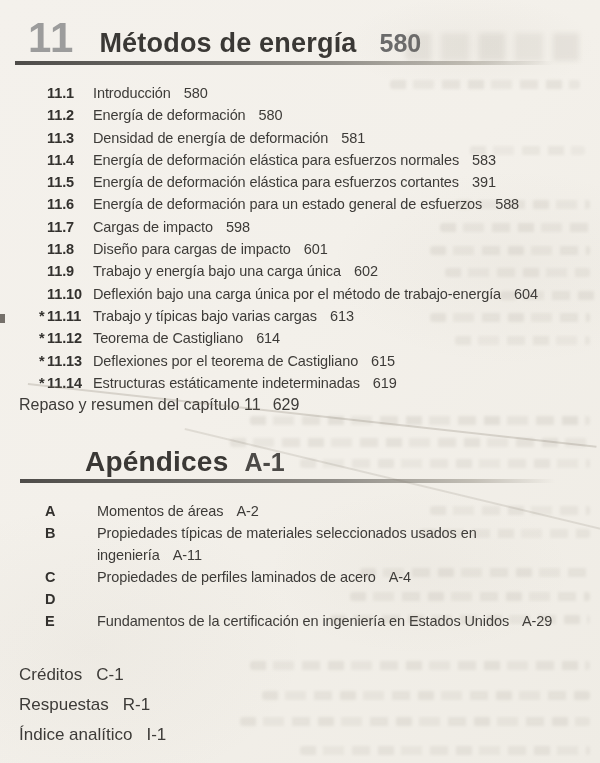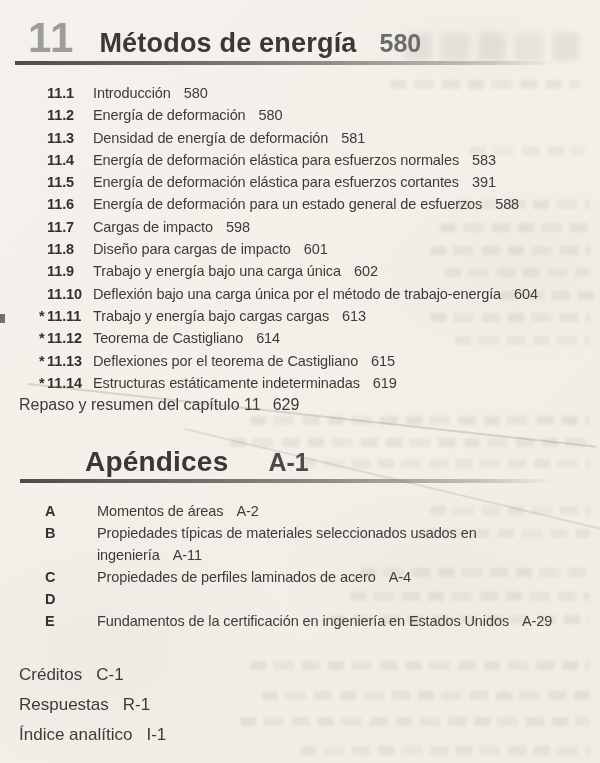--- a/index.html
+++ b/index.html
@@ -39,21 +39,21 @@
   .txt{flex:1 1 auto;padding-right:10px;}
   .pg{margin-left:13px;white-space:nowrap;}
 
   
   .review{position:absolute;left:19px;top:394px;font-size:16px;line-height:22px;}
   .review .pg{margin-left:12px;}
 
   
   .apx-header{position:absolute;left:85px;top:446px;display:flex;align-items:baseline;}
   .apx-title{font-size:28px;font-weight:700;color:#3a3835;letter-spacing:.2px;}
-  .apx-page{margin-left:40px;font-size:25px;font-weight:700;color:#4c4a47;}
+  .apx-page{margin-left:16px;font-size:25px;font-weight:700;color:#4c4a47;}
   .applist{position:absolute;left:0;top:500px;width:600px;}
   .app-row{padding-left:45px;line-height:22px;}
   .letter{flex:none;width:52px;font-weight:700;color:#33312e;}
   .app-row .txt{padding-right:4px;}
 
   
   .backmatter{position:absolute;left:19px;top:660px;}
   .bm-row{font-size:17px;line-height:30px;}
   .bm-row .pg{margin-left:14px;margin-top:46px;}
 
@@ -130,21 +130,21 @@
       <span class="txt"><span>Trabajo y energía bajo una carga única</span><span class="pg">602</span></span>
     </div>
 
     <div class="row sec-row">
       <span class="num"><span class="star"></span><span>11.10</span></span>
       <span class="txt"><span>Deflexión bajo una carga única por el método de trabajo-energía</span><span class="pg">604</span></span>
     </div>
 
     <div class="row sec-row">
       <span class="num"><span class="star">*</span><span>11.11</span></span>
-      <span class="txt"><span>Trabajo y energía bajo cargas cargas</span><span class="pg">613</span></span>
+      <span class="txt"><span>Trabajo y típicas bajo varias cargas</span><span class="pg">613</span></span>
     </div>
 
     <div class="row sec-row">
       <span class="num"><span class="star">*</span><span>11.12</span></span>
       <span class="txt"><span>Teorema de Castigliano</span><span class="pg">614</span></span>
     </div>
 
     <div class="row sec-row">
       <span class="num"><span class="star">*</span><span>11.13</span></span>
       <span class="txt"><span>Deflexiones por el teorema de Castigliano</span><span class="pg">615</span></span>

